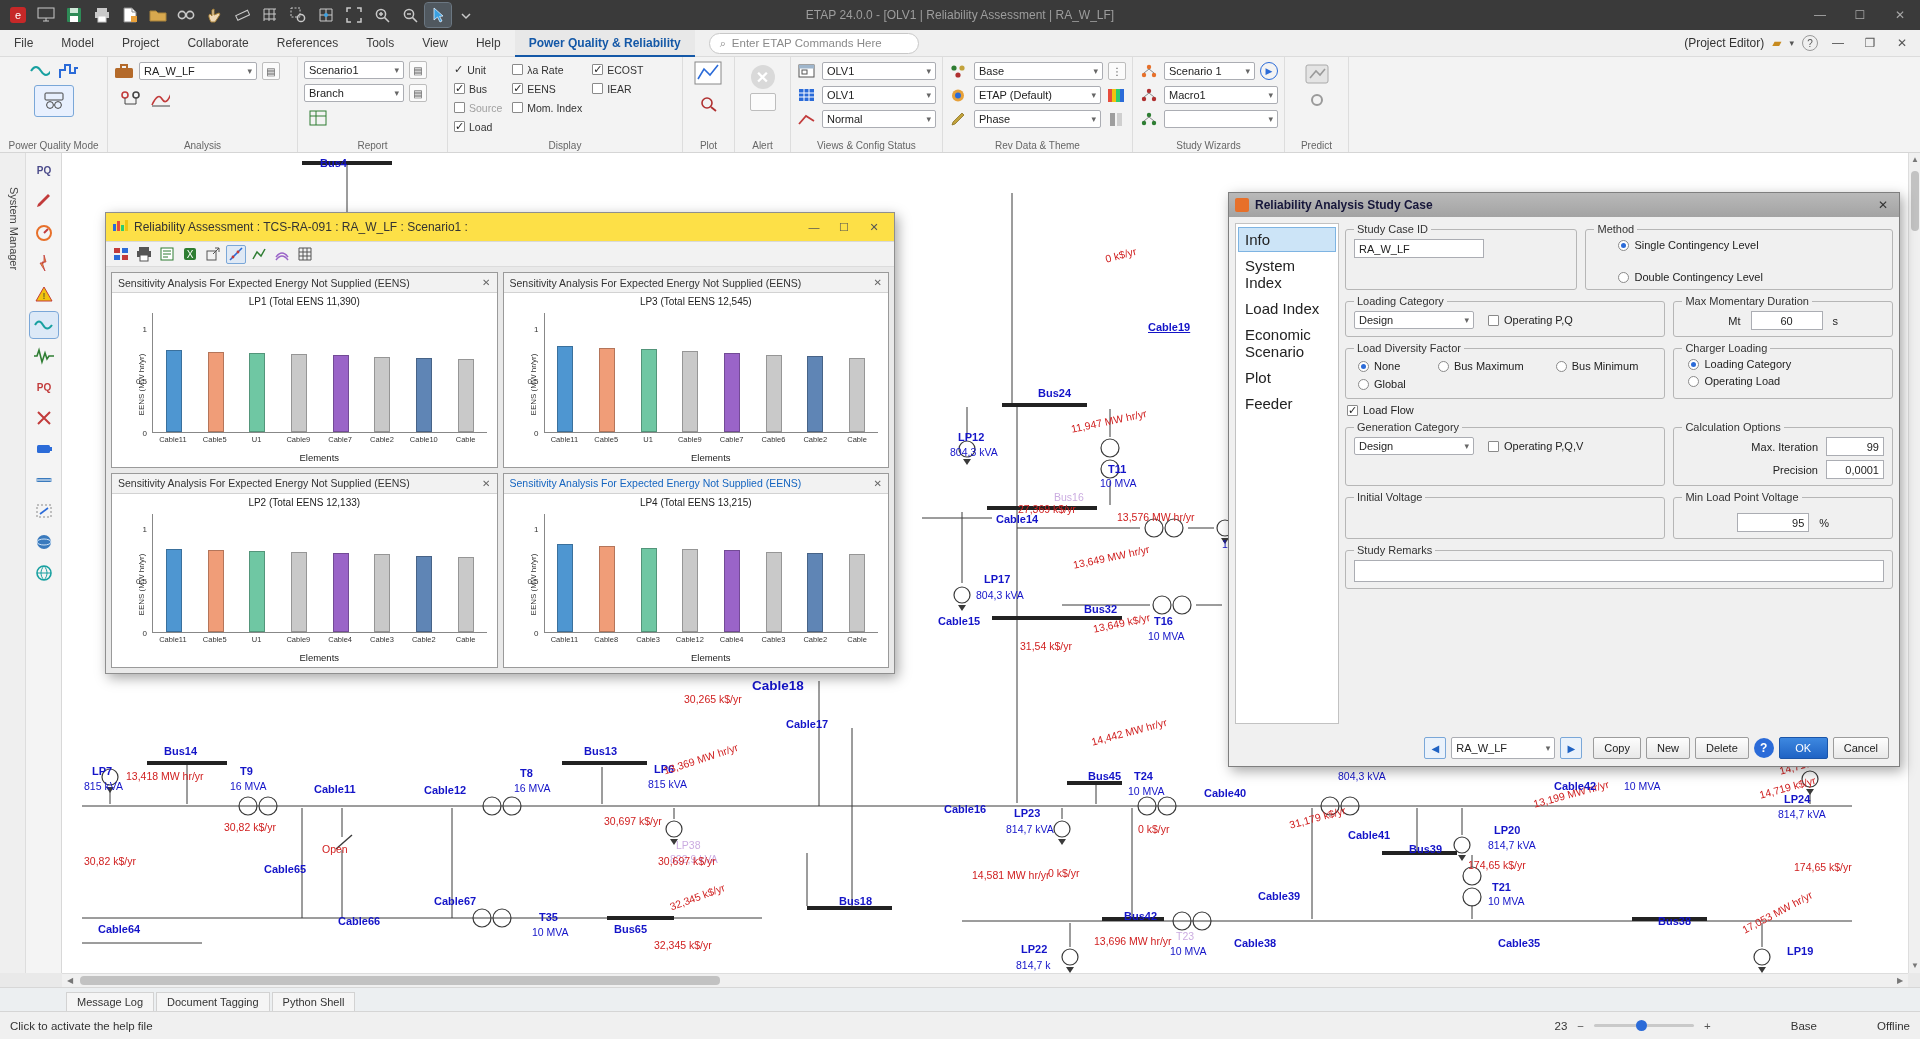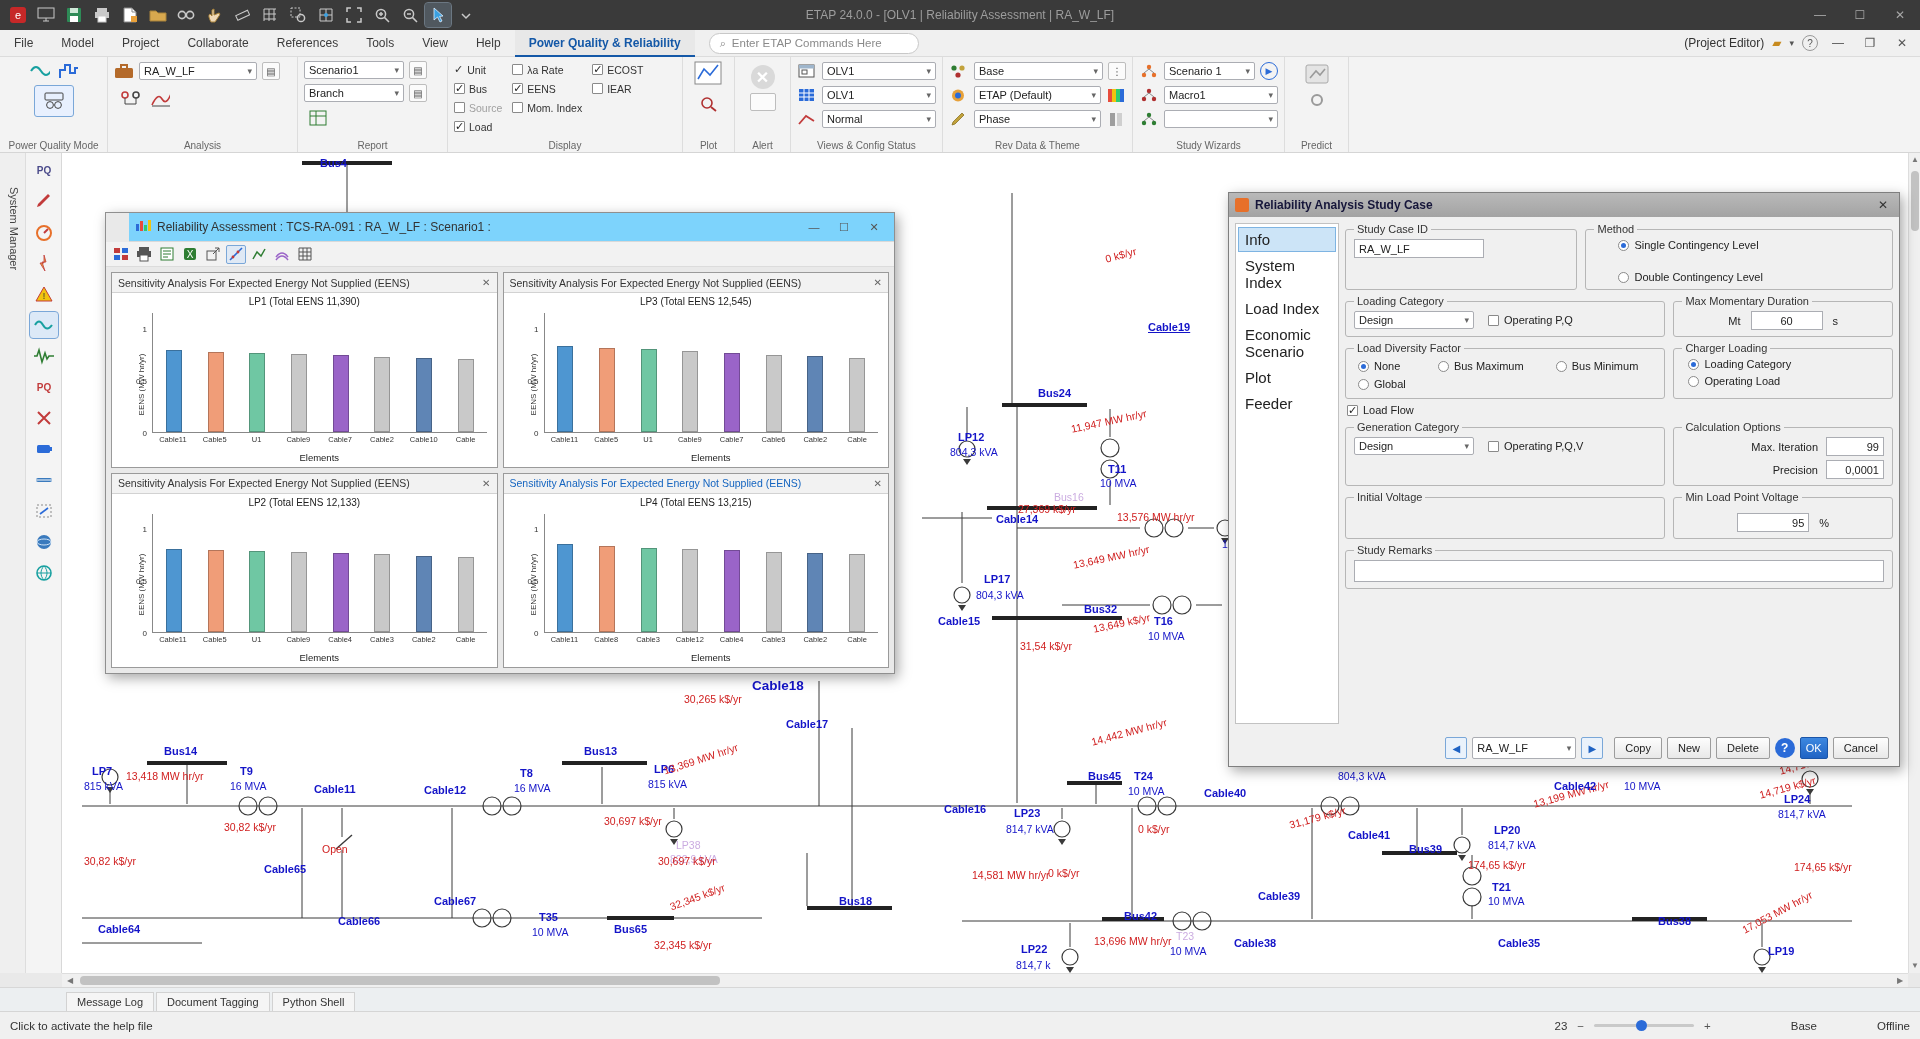--- a/index.html
+++ b/index.html
@@ -63,21 +63,21 @@
   
   .tabsbar { position:absolute; left:0; top:987px; width:1920px; height:24px; background:#eceff1; border-top:1px solid #d7d7d7; display:flex; align-items:flex-end; padding-left:66px; gap:2px; }
   .btab { font-size:11px; color:#333; background:#f5f5f5; border:1px solid #d2d2d2; border-bottom:none; padding:3px 10px; }
   .statusbar { position:absolute; left:0; top:1011px; width:1920px; height:28px; background:#f0f0f0; border-top:1px solid #d5d5d5; display:flex; align-items:center; font-size:11.5px; color:#333; padding:0 10px; }
   .statusbar .zoomgrp { margin-left:auto; display:flex; align-items:center; gap:10px; }
   .slider { width:100px; height:3px; background:#c9c9c9; border-radius:2px; position:relative; }
   .slider .knob { position:absolute; left:42px; top:-4px; width:11px; height:11px; background:#2b6bd8; border-radius:50%; }
 
   
   .cwin { position:absolute; left:105px; top:212px; width:790px; height:462px; background:#e9e9e9; border:1px solid #8f8f8f; box-shadow:3px 4px 12px rgba(0,0,0,0.35); display:flex; flex-direction:column; }
-  .cwin-title { height:29px; background:#7dd3fc; border-bottom:1px solid #d9d9d9; display:flex; align-items:center; padding:0 6px; gap:6px;margin-left:23px; }
+  .cwin-title { height:29px; background:#fde047; border-bottom:1px solid #d9d9d9; display:flex; align-items:center; padding:0 6px; gap:6px; }
   .cwin-title .t { font-size:12px; color:#333; }
   .cwin-title .ctrls { margin-left:auto; display:flex; gap:2px; }
   .cwin-title .cbtn { width:28px; height:22px; display:flex; align-items:center; justify-content:center; font-size:11px; color:#555; }
   .cwin-toolbar { height:25px; background:#f2f2f2; border-bottom:1px solid #dcdcdc; display:flex; align-items:center; gap:3px; padding:0 5px; }
   .cwin-toolbar .wt { width:20px; height:19px; display:flex; align-items:center; justify-content:center; border:1px solid transparent; border-radius:2px; }
   .cwin-toolbar .wt.pressed { background:#dfe9f5; border-color:#7aa7d8; }
   .charts-grid { flex:1; display:grid; grid-template-columns:1fr 1fr; grid-template-rows:1fr 1fr; gap:5px; padding:5px; }
   .cpanel { background:#fff; border:1px solid #9a9a9a; display:flex; flex-direction:column; overflow:hidden; }
   .cpanel-head { height:20px; background:#f2f2f2; border-bottom:1px solid #d2d2d2; display:flex; align-items:center; font-size:10.5px; color:#333; padding:0 6px; }
   .cpanel-head.active { color:#1565c0; }
@@ -104,21 +104,21 @@
   .dnav-item { font-size:15px; color:#222; padding:3px 6px; margin:1px 2px; border:1px solid transparent; }
   .dnav-item.sel { background:#cce4f7; border-color:#7eb4e2; }
   .dlg-content { flex:1; display:flex; flex-direction:column; gap:5px; font-size:11px; color:#222; }
   fieldset { border:1px solid #b6b6b6; border-radius:3px; padding:4px 8px 6px 8px; }
   legend { font-size:11px; color:#333; padding:0 3px; }
   .frow { display:flex; gap:8px; }
   .inp { background:#fff; border:1px solid #abadb3; height:19px; font-size:11px; padding:0 4px; display:flex; align-items:center; }
   .rb-lab, .cb-lab { display:flex; align-items:center; gap:5px; font-size:11px; color:#222; white-space:nowrap; }
   .dlg-footer { height:36px; display:flex; align-items:center; gap:5px; padding:0 10px; }
   .fbtn { height:22px; border:1px solid #9c9c9c; background:linear-gradient(#fdfdfd,#e8e8e8); font-size:11px; padding:0 10px; display:flex; align-items:center; border-radius:2px; color:#222; }
-  .fbtn.primary { background:linear-gradient(#3d88e0,#1f63c4); border-color:#1b55a8; color:#fff; width:28px; justify-content:center; }
+  .fbtn.primary { background:linear-gradient(#3d88e0,#1f63c4); border-color:#1b55a8; color:#fff; width:49px; justify-content:center; }
   .navbtn { width:22px; height:22px; border:1px solid #7aa7d8; background:#eaf2fb; color:#1f63c4; display:flex; align-items:center; justify-content:center; font-size:10px; border-radius:2px; }
   .helpbtn { width:20px; height:20px; border-radius:50%; background:#2b6bd8; color:#fff; font-size:12px; font-weight:bold; display:flex; align-items:center; justify-content:center; }
 </style>
 </head>
 <body>
 
 <div class="titlebar">
   <div style="display:flex;align-items:center;padding-left:4px;">
       <div class="ticon">
         <svg width="18" height="18">
@@ -834,21 +834,21 @@
       <span class="diag-label bus" style="left: 1142px; top: 634px;">Cable40</span>
       <span class="diag-label lbl" style="left: 1276px; top: 617px;">804,3 kVA</span>
       <span class="diag-label bus" style="left: 1492px; top: 627px;">Cable42</span>
       <span class="diag-label lbl" style="left: 1562px; top: 627px;">10 MVA</span>
       <span class="diag-label red" style="left: 1716px; top: 612px; transform: rotate(-15deg);">14,719 MW hr/yr</span>
       <span class="diag-label red" style="left: 1696px; top: 636px; transform: rotate(-15deg);">14,719 k$/yr</span>
       <span class="diag-label bus" style="left: 1722px; top: 640px;">LP24</span>
       <span class="diag-label lbl" style="left: 1716px; top: 655px;">814,7 kVA</span>
       <span class="diag-label red" style="left: 1732px; top: 708px;">174,65 k$/yr</span>
       <span class="diag-label red" style="left: 1678px; top: 772px; transform: rotate(-28deg);">17,053 MW hr/yr</span>
-      <span class="diag-label bus" style="left: 1706px; top: 792px;">LP19</span>
+      <span class="diag-label bus" style="left: 1706px; top: 792px; padding-left: 19px;">LP19</span>
       <span class="diag-label bus" style="left: 959px; top: 790px;">LP22</span>
       <span class="diag-label lbl" style="left: 954px; top: 806px;">814,7 k</span>
     </div>
 </div>
 
 <div class="vscroll">
   <div class="varr" style="top:0;">▲</div>
   <div class="vthumb"></div>
   <div class="varr" style="bottom:0;">▼</div>
 </div>

